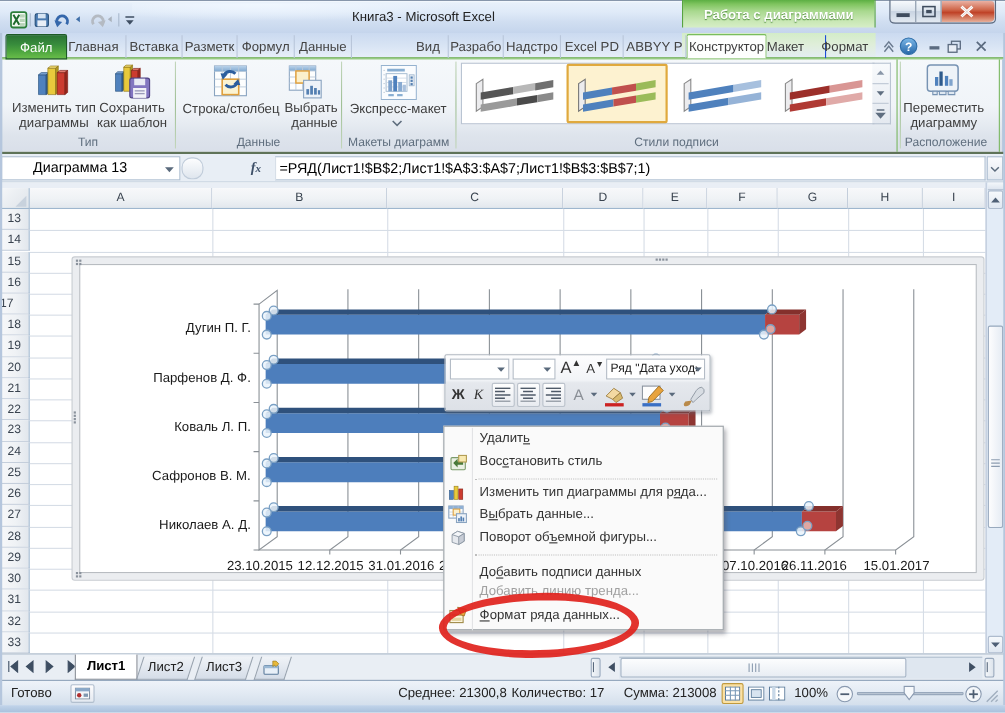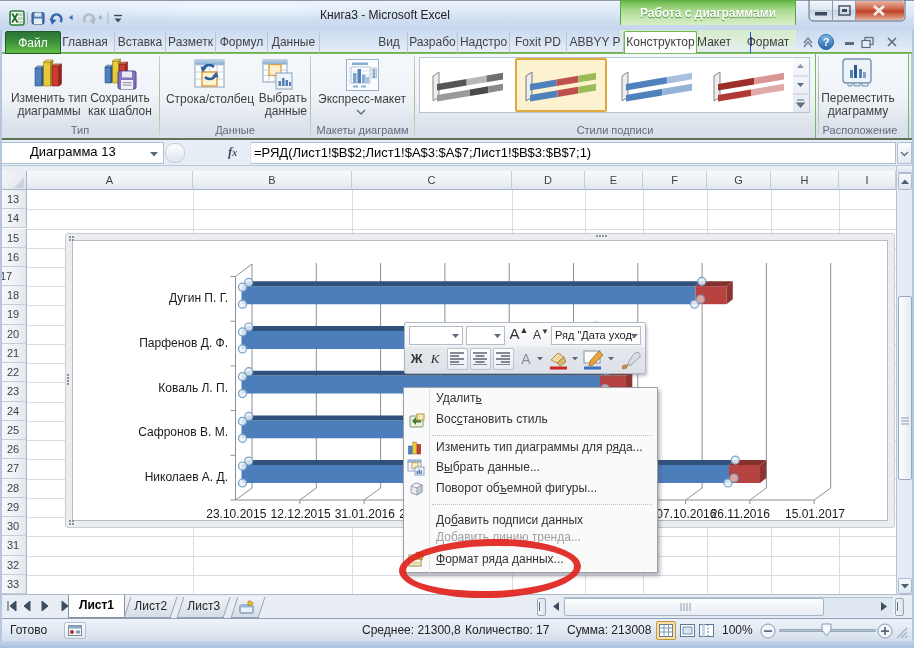--- a/index.html
+++ b/index.html
@@ -79,21 +79,21 @@
 
 <div class="abs" style="left:56px;top:32px;width:59px;height:21px;font-size:12px;color:#444;text-align:center;line-height:20px;border-right:1px solid #b9c6da;">Главная</div>
 <div class="abs" style="left:115px;top:32px;width:51px;height:21px;font-size:12px;color:#444;text-align:center;line-height:20px;border-right:1px solid #b9c6da;">Вставка</div>
 <div class="abs" style="left:166px;top:32px;width:50px;height:21px;font-size:12px;color:#444;text-align:center;line-height:20px;border-right:1px solid #b9c6da;">Разметк</div>
 <div class="abs" style="left:216px;top:32px;width:52px;height:21px;font-size:12px;color:#444;text-align:center;line-height:20px;border-right:1px solid #b9c6da;">Формул</div>
 <div class="abs" style="left:268px;top:32px;width:52px;height:21px;font-size:12px;color:#444;text-align:center;line-height:20px;border-right:1px solid #b9c6da;">Данные</div>
 <div class="abs" style="left:320px;top:32px;width:51px;height:21px;font-size:12px;color:#444;text-align:center;line-height:20px;border-right:5px solid #8b5cf6;margin-top:29px;">Рецензи</div>
 <div class="abs" style="left:371px;top:32px;width:37px;height:21px;font-size:12px;color:#444;text-align:center;line-height:20px;border-right:1px solid #b9c6da;">Вид</div>
 <div class="abs" style="left:408px;top:32px;width:50px;height:21px;font-size:12px;color:#444;text-align:center;line-height:20px;border-right:1px solid #b9c6da;">Разрабо</div>
 <div class="abs" style="left:458px;top:32px;width:52px;height:21px;font-size:12px;color:#444;text-align:center;line-height:20px;border-right:1px solid #b9c6da;">Надстро</div>
-<div class="abs" style="left:510px;top:32px;width:57px;height:21px;font-size:12px;color:#444;text-align:center;line-height:20px;border-right:1px solid #b9c6da;">Foxit PD</div>
+<div class="abs" style="left:510px;top:32px;width:57px;height:21px;font-size:12px;color:#444;text-align:center;line-height:20px;border-right:1px solid #b9c6da;">Excel PD</div>
 <div class="abs" style="left:567px;top:32px;width:57px;height:21px;font-size:12px;color:#444;text-align:center;line-height:20px;border-right:1px solid #b9c6da;">ABBYY P</div>
 <div class="abs" style="left:697px;top:32px;width:54px;height:21px;font-size:12px;color:#3e3e3e;text-align:left;line-height:20px;border-right:1px solid #1d4ed8;">Макет</div>
 <div class="abs" style="left:740px;top:32px;width:56px;height:21px;font-size:12px;color:#3e3e3e;text-align:center;line-height:20px;">Формат</div>
 <div class="abs" style="left:624px;top:31px;width:73px;height:22px;background:#fdfefd;border:1px solid #6eb74f;border-bottom:none;border-radius:2px 2px 0 0;font-size:12px;color:#3e3e3e;text-align:center;line-height:21px;z-index:3;">Конструктор</div>
 
 <div class="abs" style="left:5px;top:31px;width:56px;height:23px;color:#fff;
  background:linear-gradient(180deg,#2a7234 0%,#388c3c 40%,#4da53f 70%,#68bd49 100%);
  border:1px solid #1d5a26;border-radius:2px 2px 0 0;font-size:12px;text-align:center;line-height:22px;z-index:3;">Файл</div>
 
 <svg class="abs" style="left:800px;top:33px;" width="112" height="18" viewBox="0 0 112 18">

